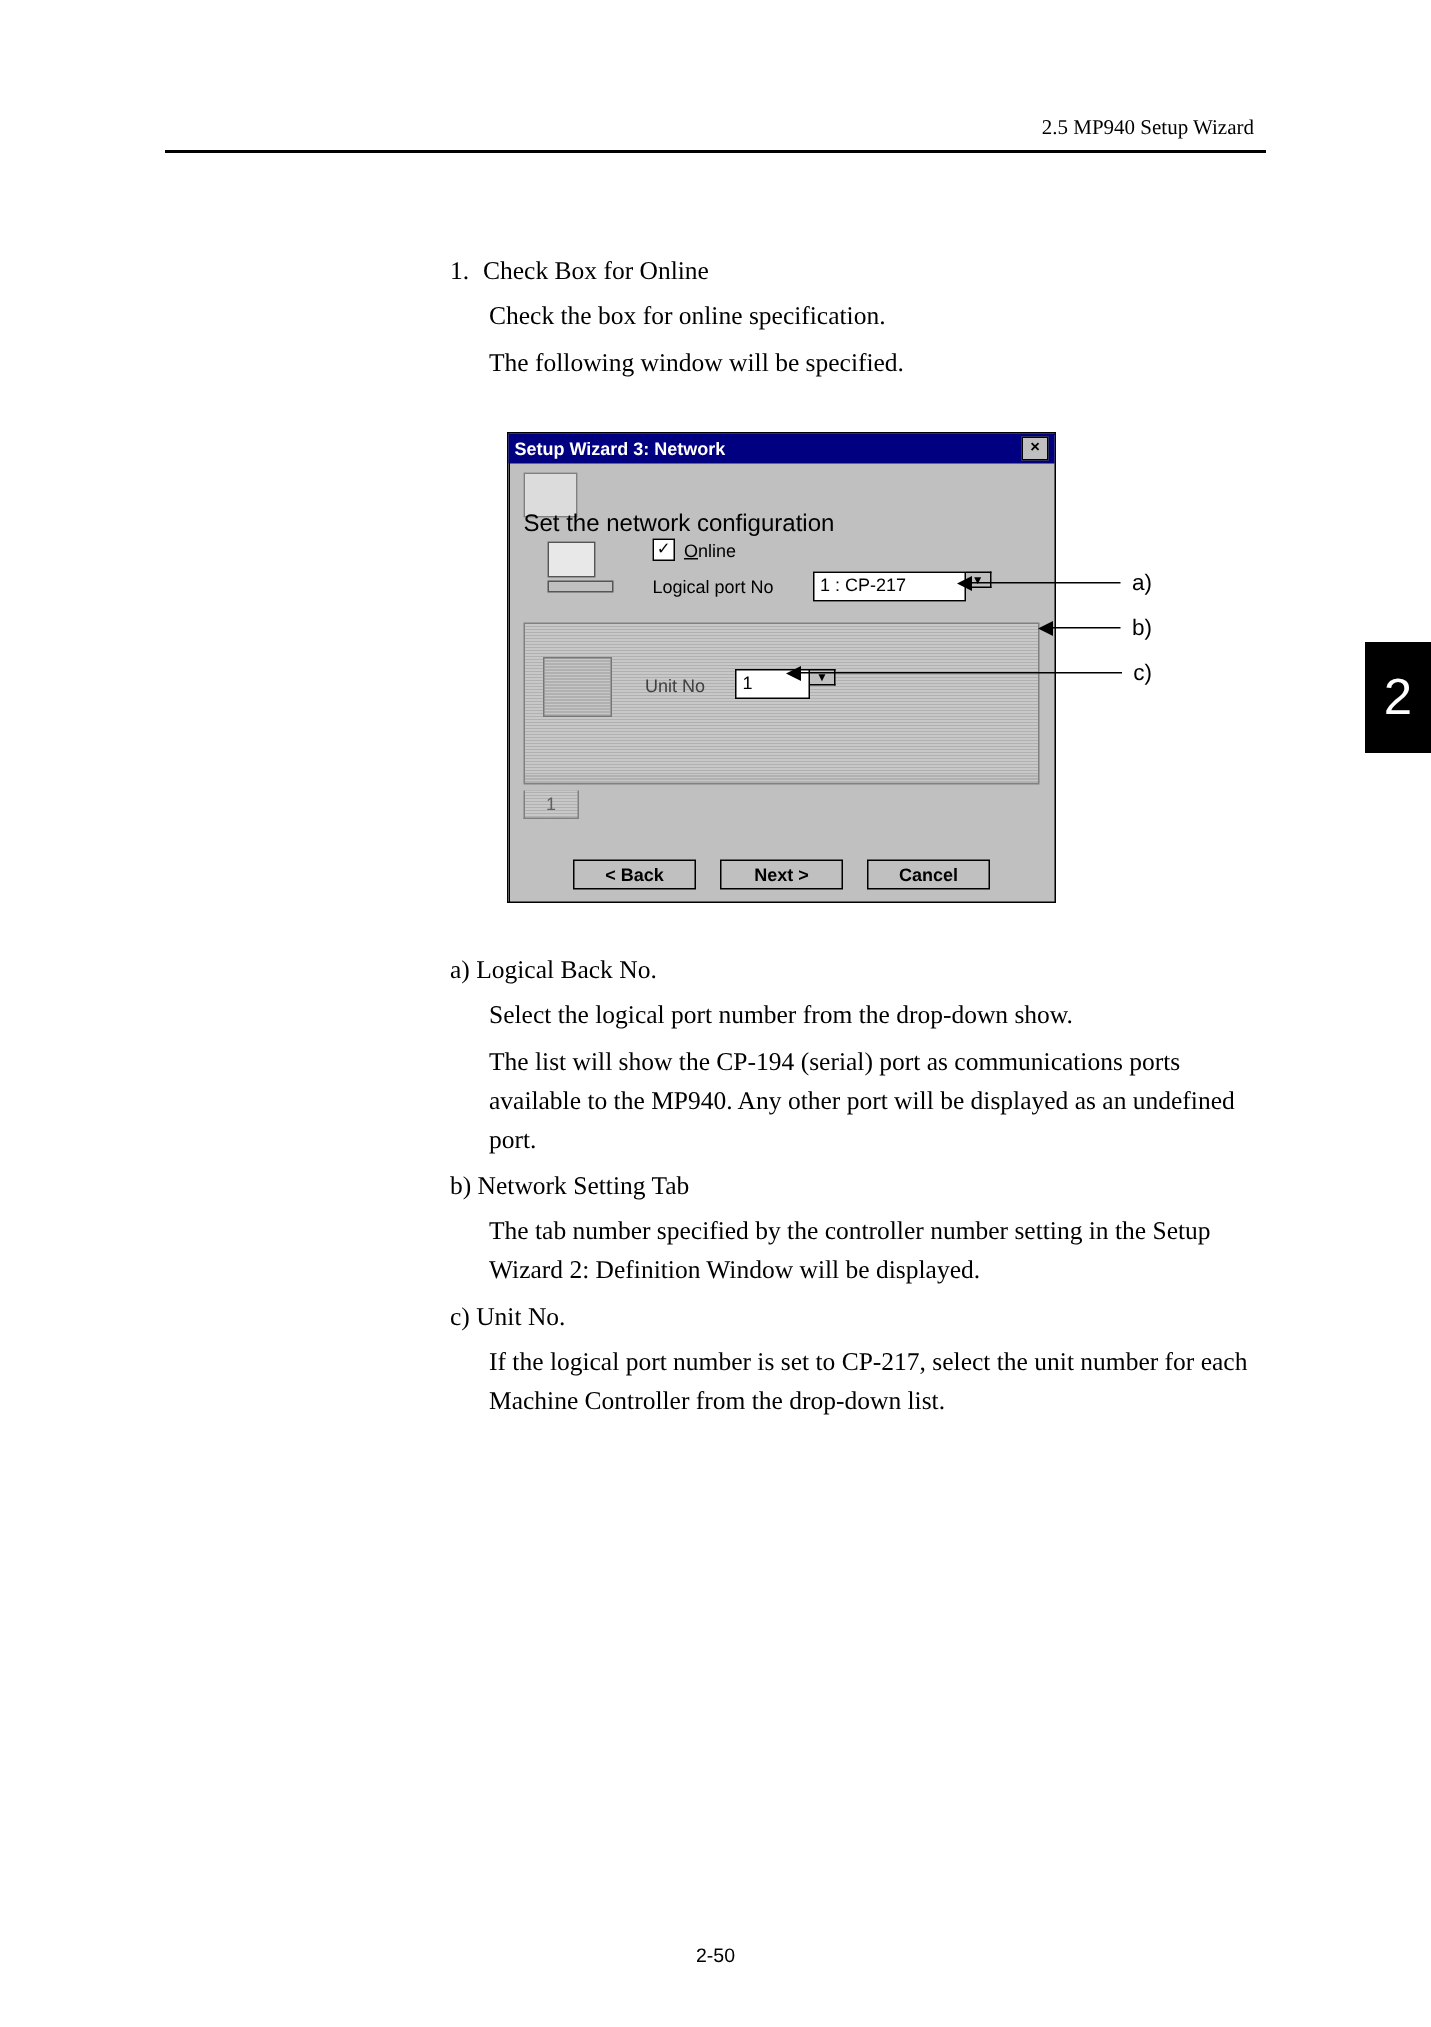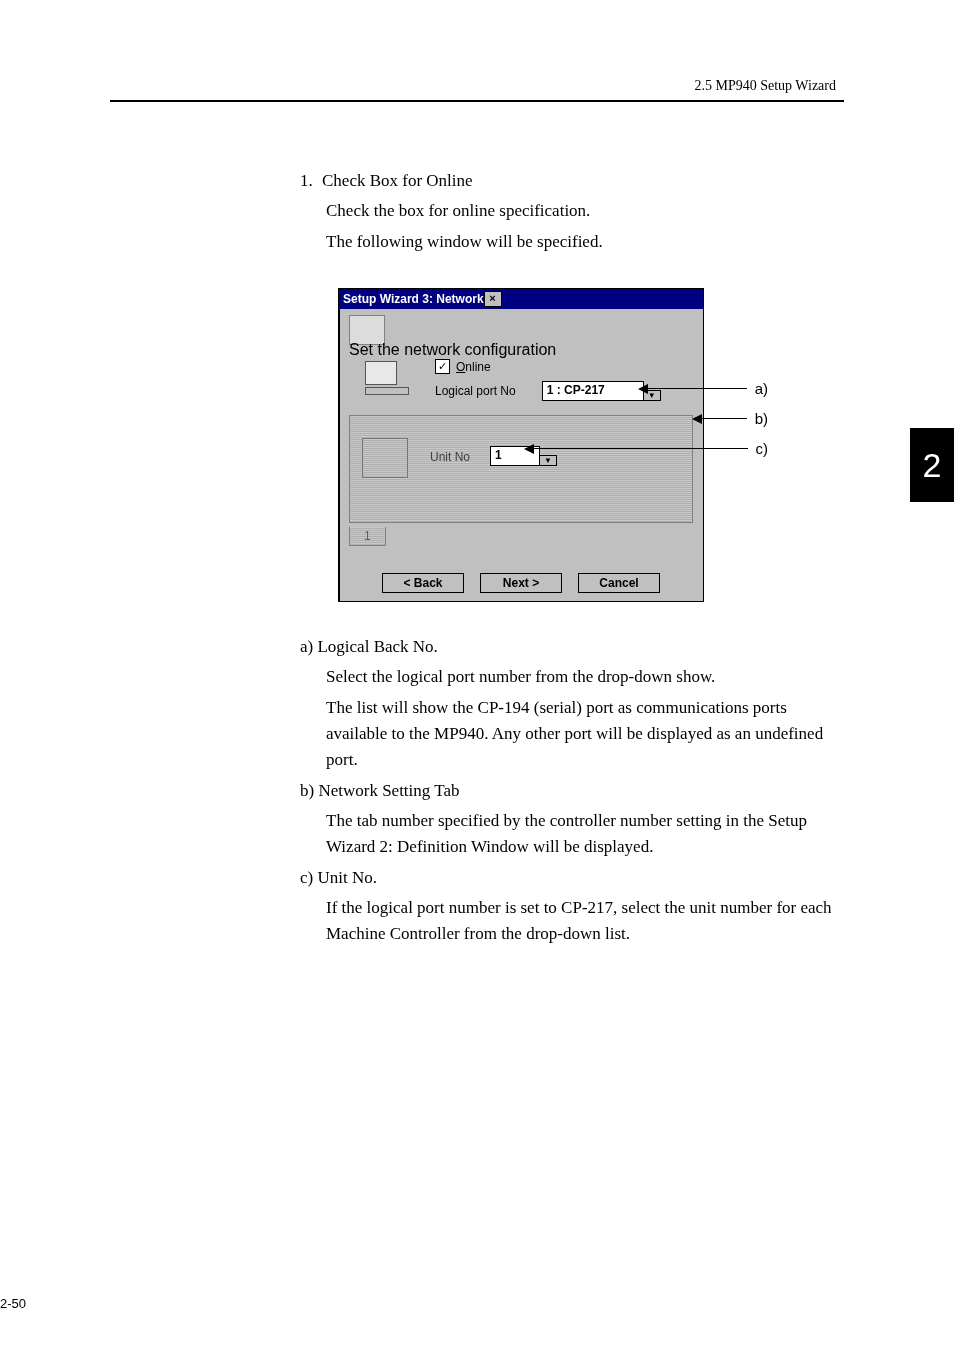--- a/index.html
+++ b/index.html
@@ -88,20 +88,21 @@
     position: relative;
     font-family: Tahoma, Arial, sans-serif;
     font-size: 12px;
   }
   .titlebar {
     height: 20px;
     background: var(--win-title-bg);
     color: #fff;
     display: flex;
     align-items: center;
+    justify-content: space-between;
     padding: 0 4px;
     font-weight: bold;
     font-size: 12px;
   }
   .close-btn {
     width: 16px; height: 14px;
     background: var(--win-bg);
     border: 1px solid #000;
     color: #000;
     font-size: 11px;
@@ -140,21 +141,21 @@
     display: flex; align-items: center; justify-content: center;
     font-size: 11px; line-height: 11px;
   }
   .u { text-decoration: underline; }
 
   .port-row {
     position: absolute; left: 96px; top: 92px;
     display: flex; align-items: center; gap: 26px;
   }
   .combo {
-    display: flex; align-items: flex-end; font-weight: bold;
+    display: flex; align-items: flex-start;
   }
   .combo-input {
     border: 1px solid #000; background: #fff; padding: 1px 4px; height: 16px;
     font-size: 12px; width: 92px;
   }
   .combo-btn {
     width: 16px; border: 1px solid #000; border-left: 0;
     background: var(--win-bg);
     display: flex; align-items: center; justify-content: center;
     font-size: 8px;
@@ -247,20 +248,21 @@
     font-size: 17px;
     line-height: 1.55;
   }
   .lower .sub { padding-left: 26px; }
 
   
   .footer {
     position: absolute;
     left: 0; right: 0;
     bottom: 40px;
+    text-align: center;
     font-size: 13px;
     font-family: Arial, sans-serif;
   }
 </style>
 </head>
 <body>
 
 <div class="page">
 
   <div class="running-head">2.5  MP940 Setup Wizard</div>

